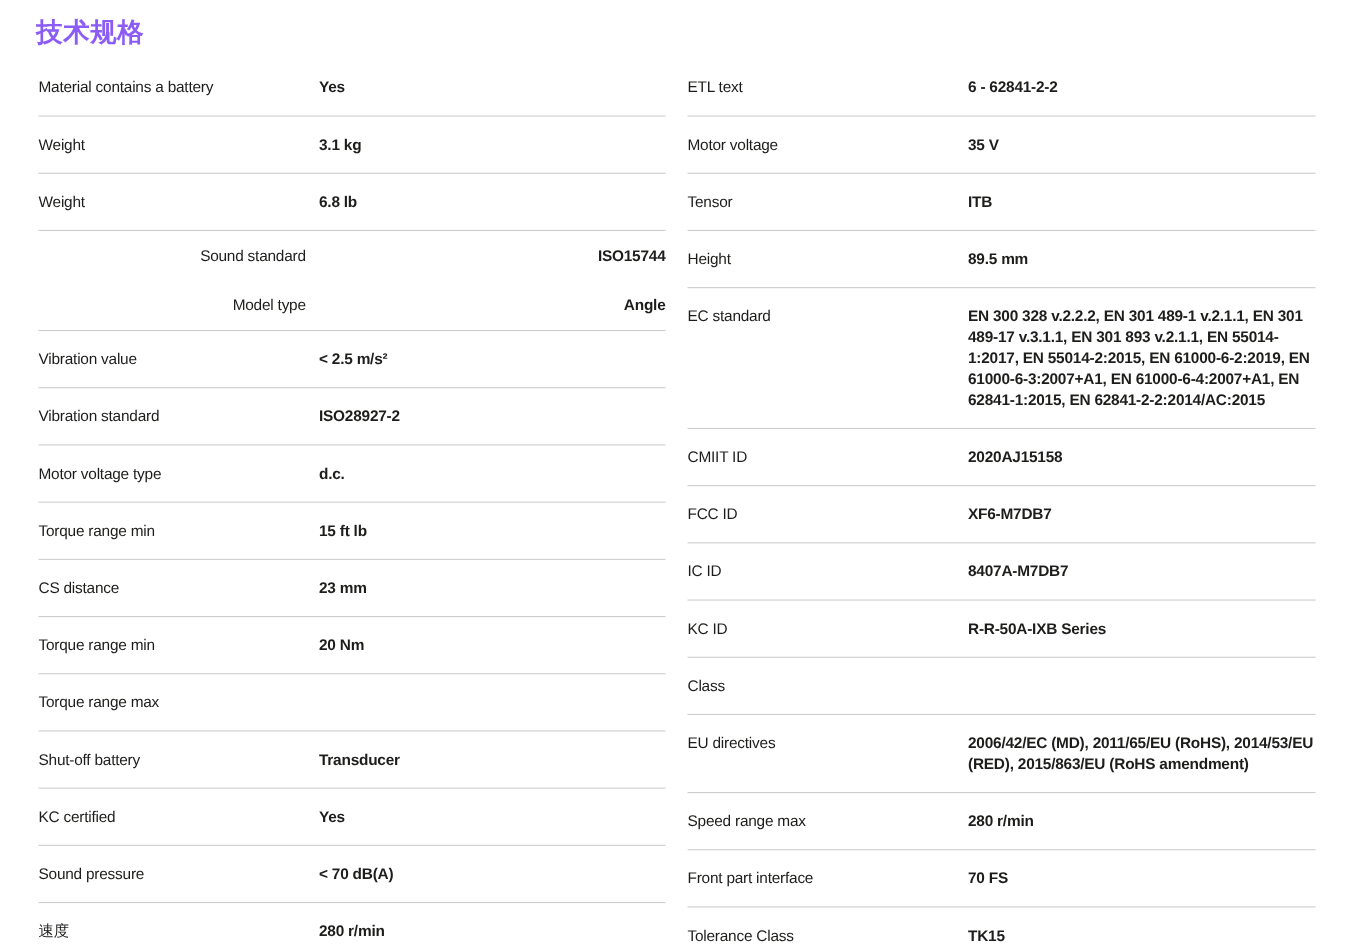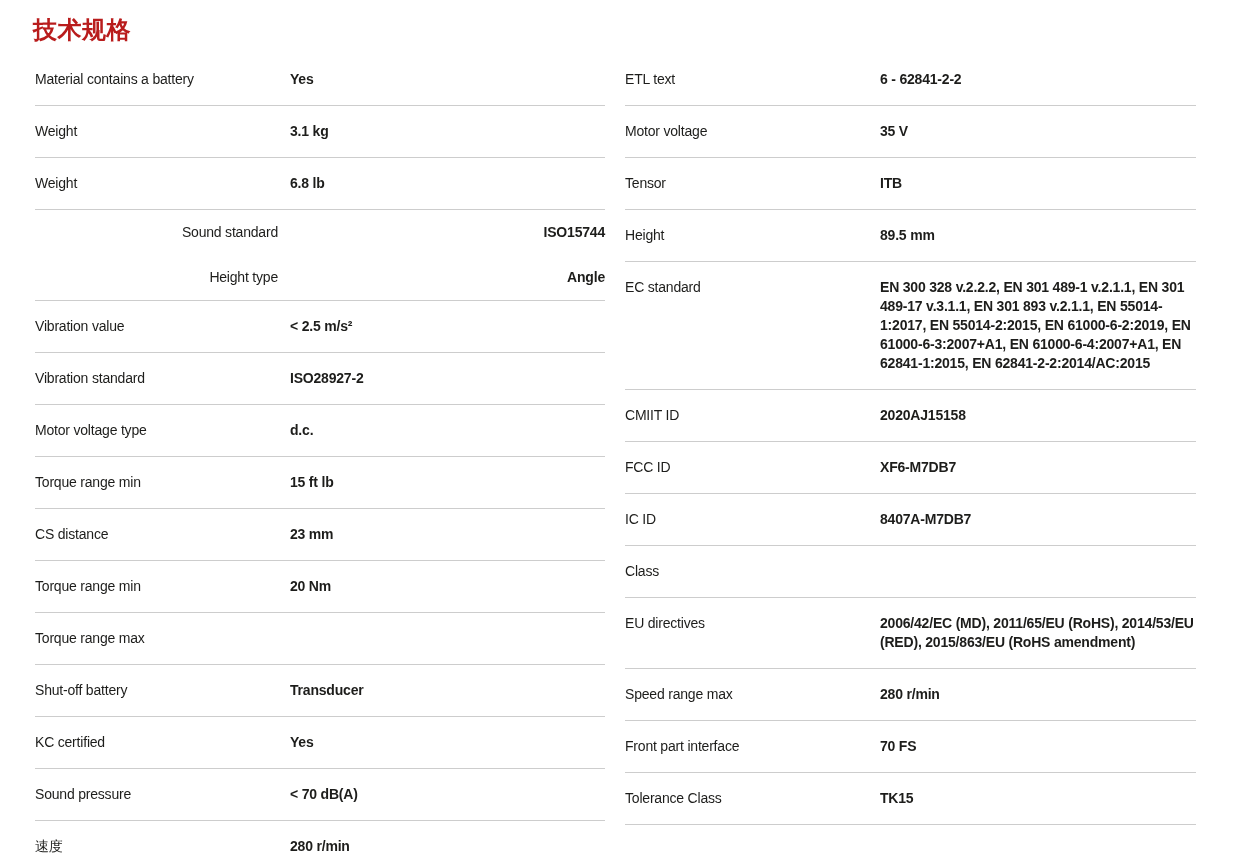--- a/index.html
+++ b/index.html
@@ -10,21 +10,21 @@
     background: #ffffff;
     font-family: "Liberation Sans", "DejaVu Sans", sans-serif;
     color: #1d1d1b;
   }
   .page { width: 1235px; height: 860px; padding: 0 39px 0 35px; overflow: hidden; }
   h1.page-title {
     margin: 16px 0 10px -2px;
     font-size: 24px;
     line-height: 28px;
     font-weight: 700;
-    color: #b91c1c;
+    color: #8b5cf6;
     letter-spacing: 0.5px;
   }
   .columns { display: flex; gap: 20px; align-items: flex-start; }
   .col { width: 570px; flex: none; }
   .col.right { width: 571px; }
   .cell { border-bottom: 1px solid #cdcdcd; }
   .col .cell:last-child { border-bottom: 1px solid #cdcdcd; } 
   .row { display: flex; padding: 16px 0; }
   .cell.group .row { padding: 13px 0; text-align: right; }
   .label {
@@ -66,21 +66,21 @@
           <div class="label">Weight</div>
           <div class="value">6.8 lb</div>
         </div>
       </div>
       <div class="cell group">
         <div class="row">
           <div class="label">Sound standard</div>
           <div class="value">ISO15744</div>
         </div>
         <div class="row">
-          <div class="label">Height type</div>
+          <div class="label">Model type</div>
           <div class="value">Angle</div>
         </div>
       </div>
       <div class="cell">
         <div class="row">
           <div class="label">Vibration value</div>
           <div class="value">&lt; 2.5 m/s²</div>
         </div>
       </div>
       <div class="cell">
@@ -188,20 +188,26 @@
         </div>
       </div>
       <div class="cell">
         <div class="row">
           <div class="label">IC ID</div>
           <div class="value">8407A-M7DB7</div>
         </div>
       </div>
       <div class="cell">
         <div class="row">
+          <div class="label">KC ID</div>
+          <div class="value">R-R-50A-IXB Series</div>
+        </div>
+      </div>
+      <div class="cell">
+        <div class="row">
           <div class="label">Class</div>
         </div>
       </div>
       <div class="cell">
         <div class="row">
           <div class="label">EU directives</div>
           <div class="value">2006/42/EC (MD), 2011/65/EU (RoHS), 2014/53/EU (RED), 2015/863/EU (RoHS amendment)</div>
         </div>
       </div>
       <div class="cell">

